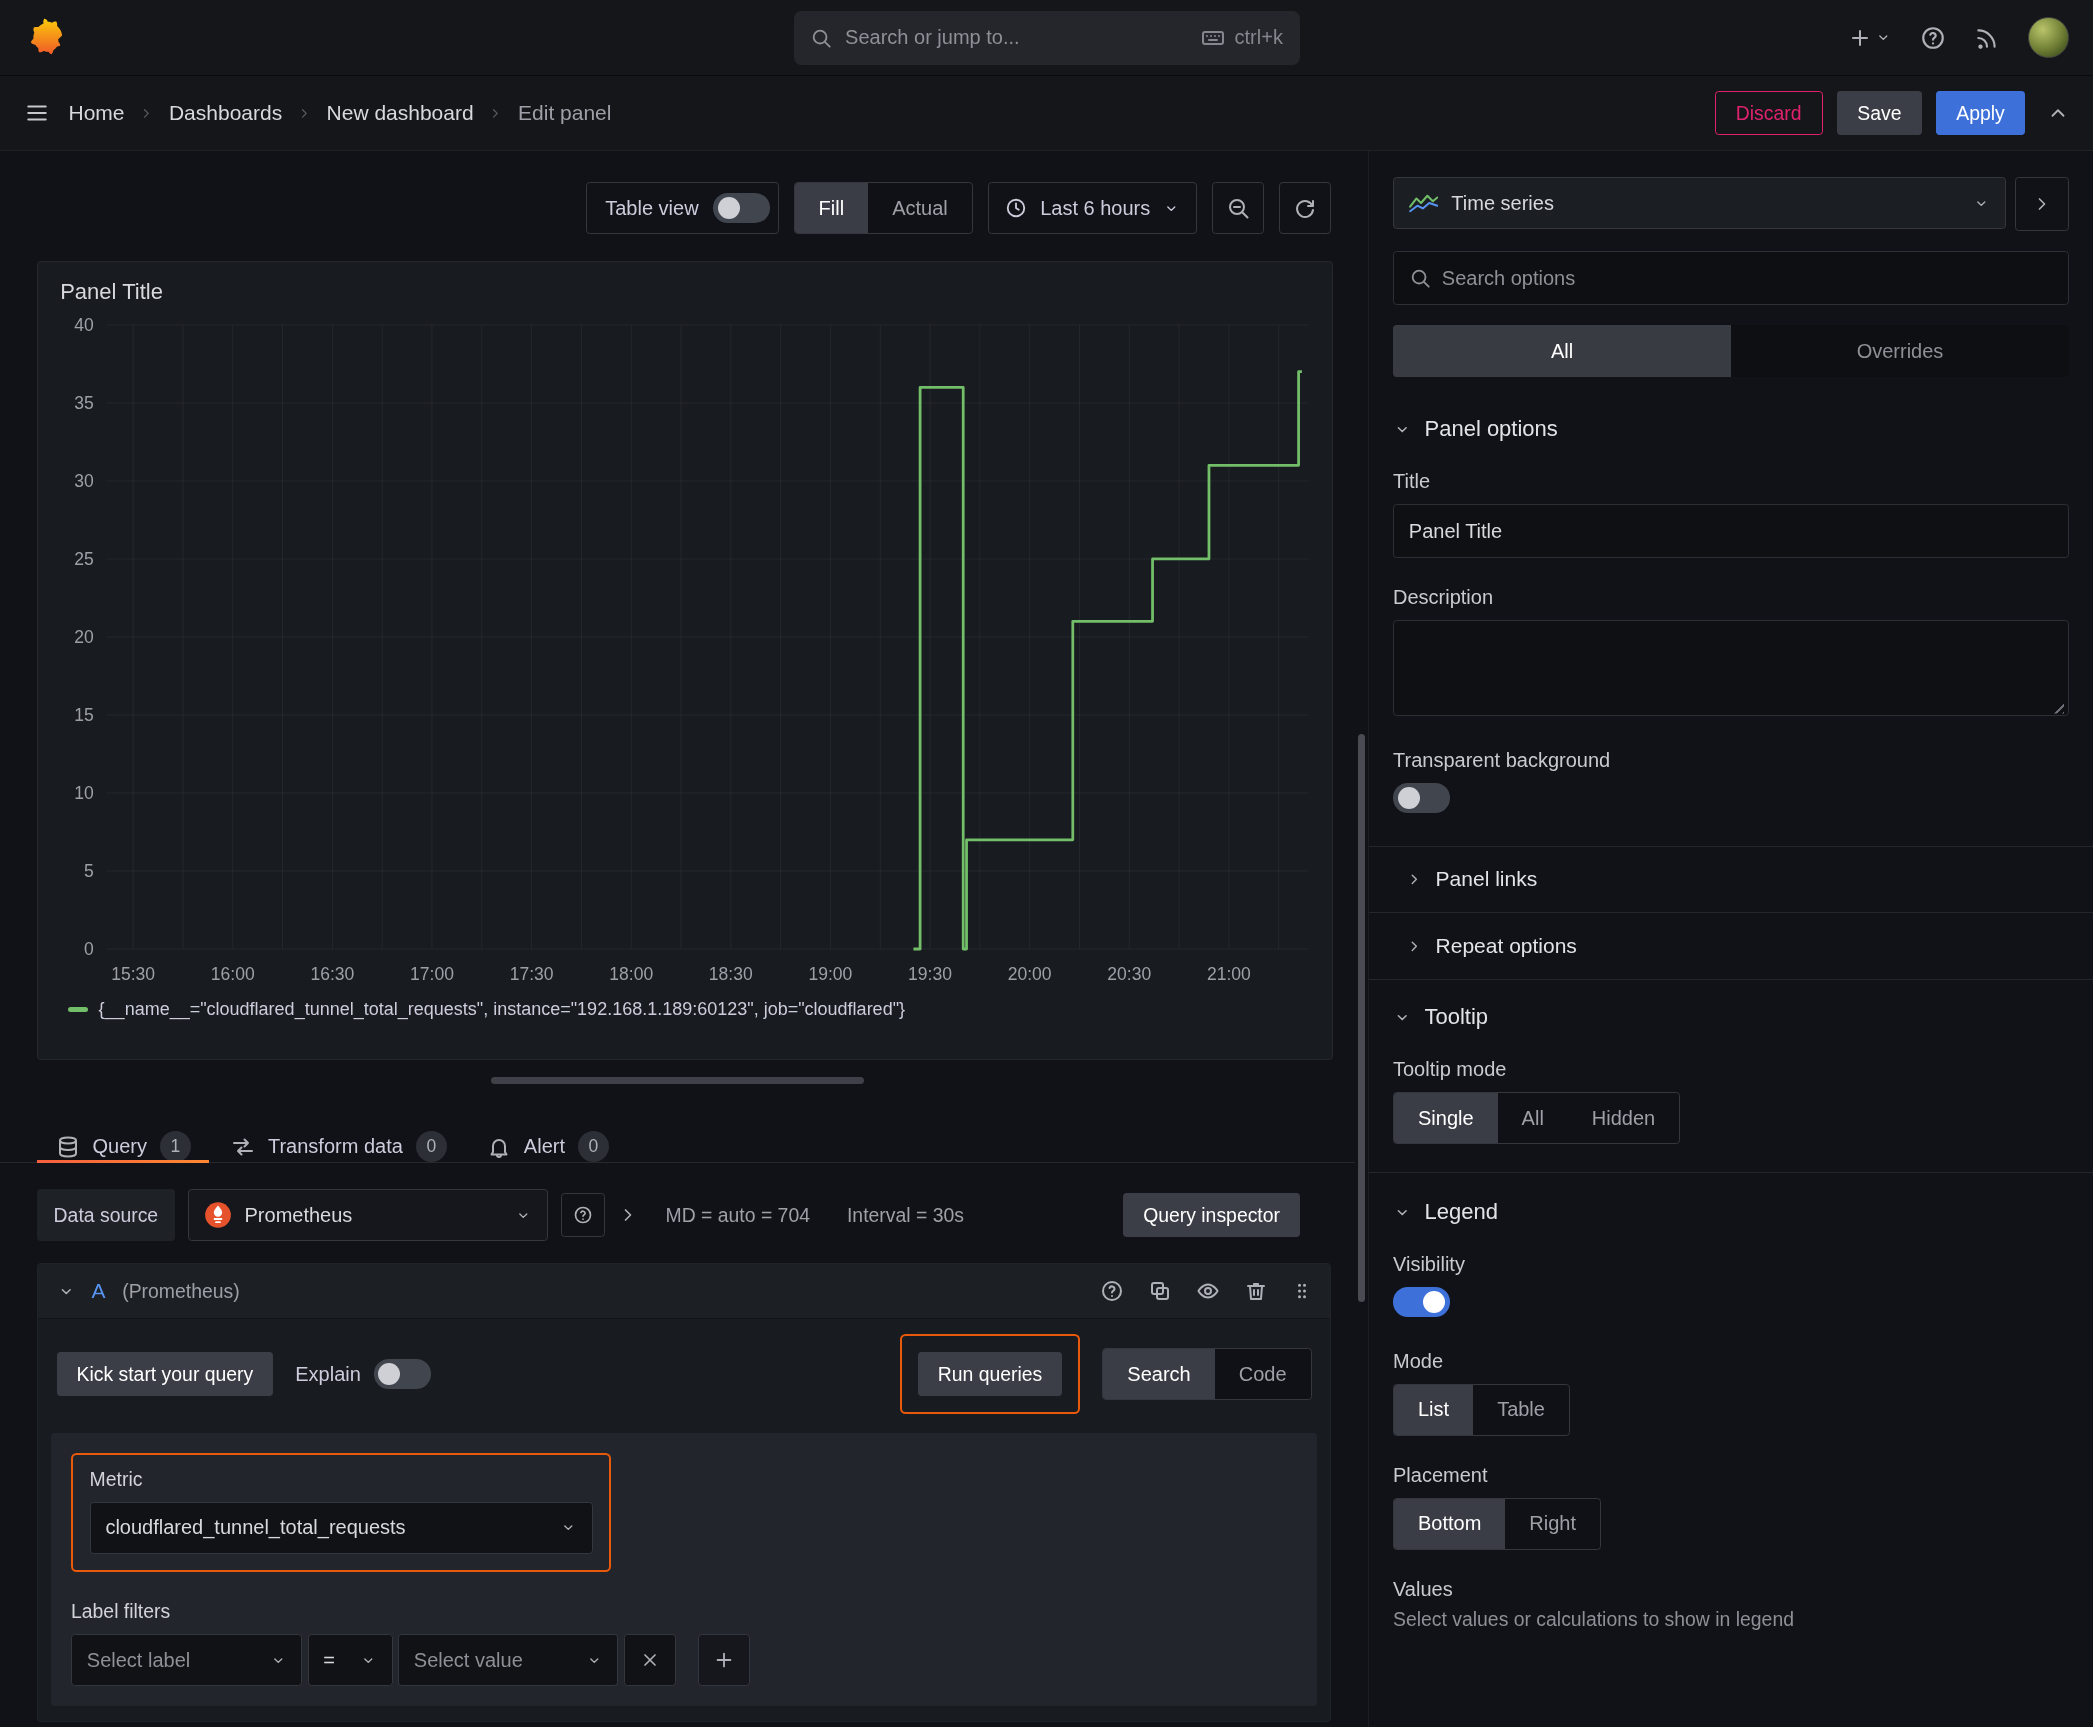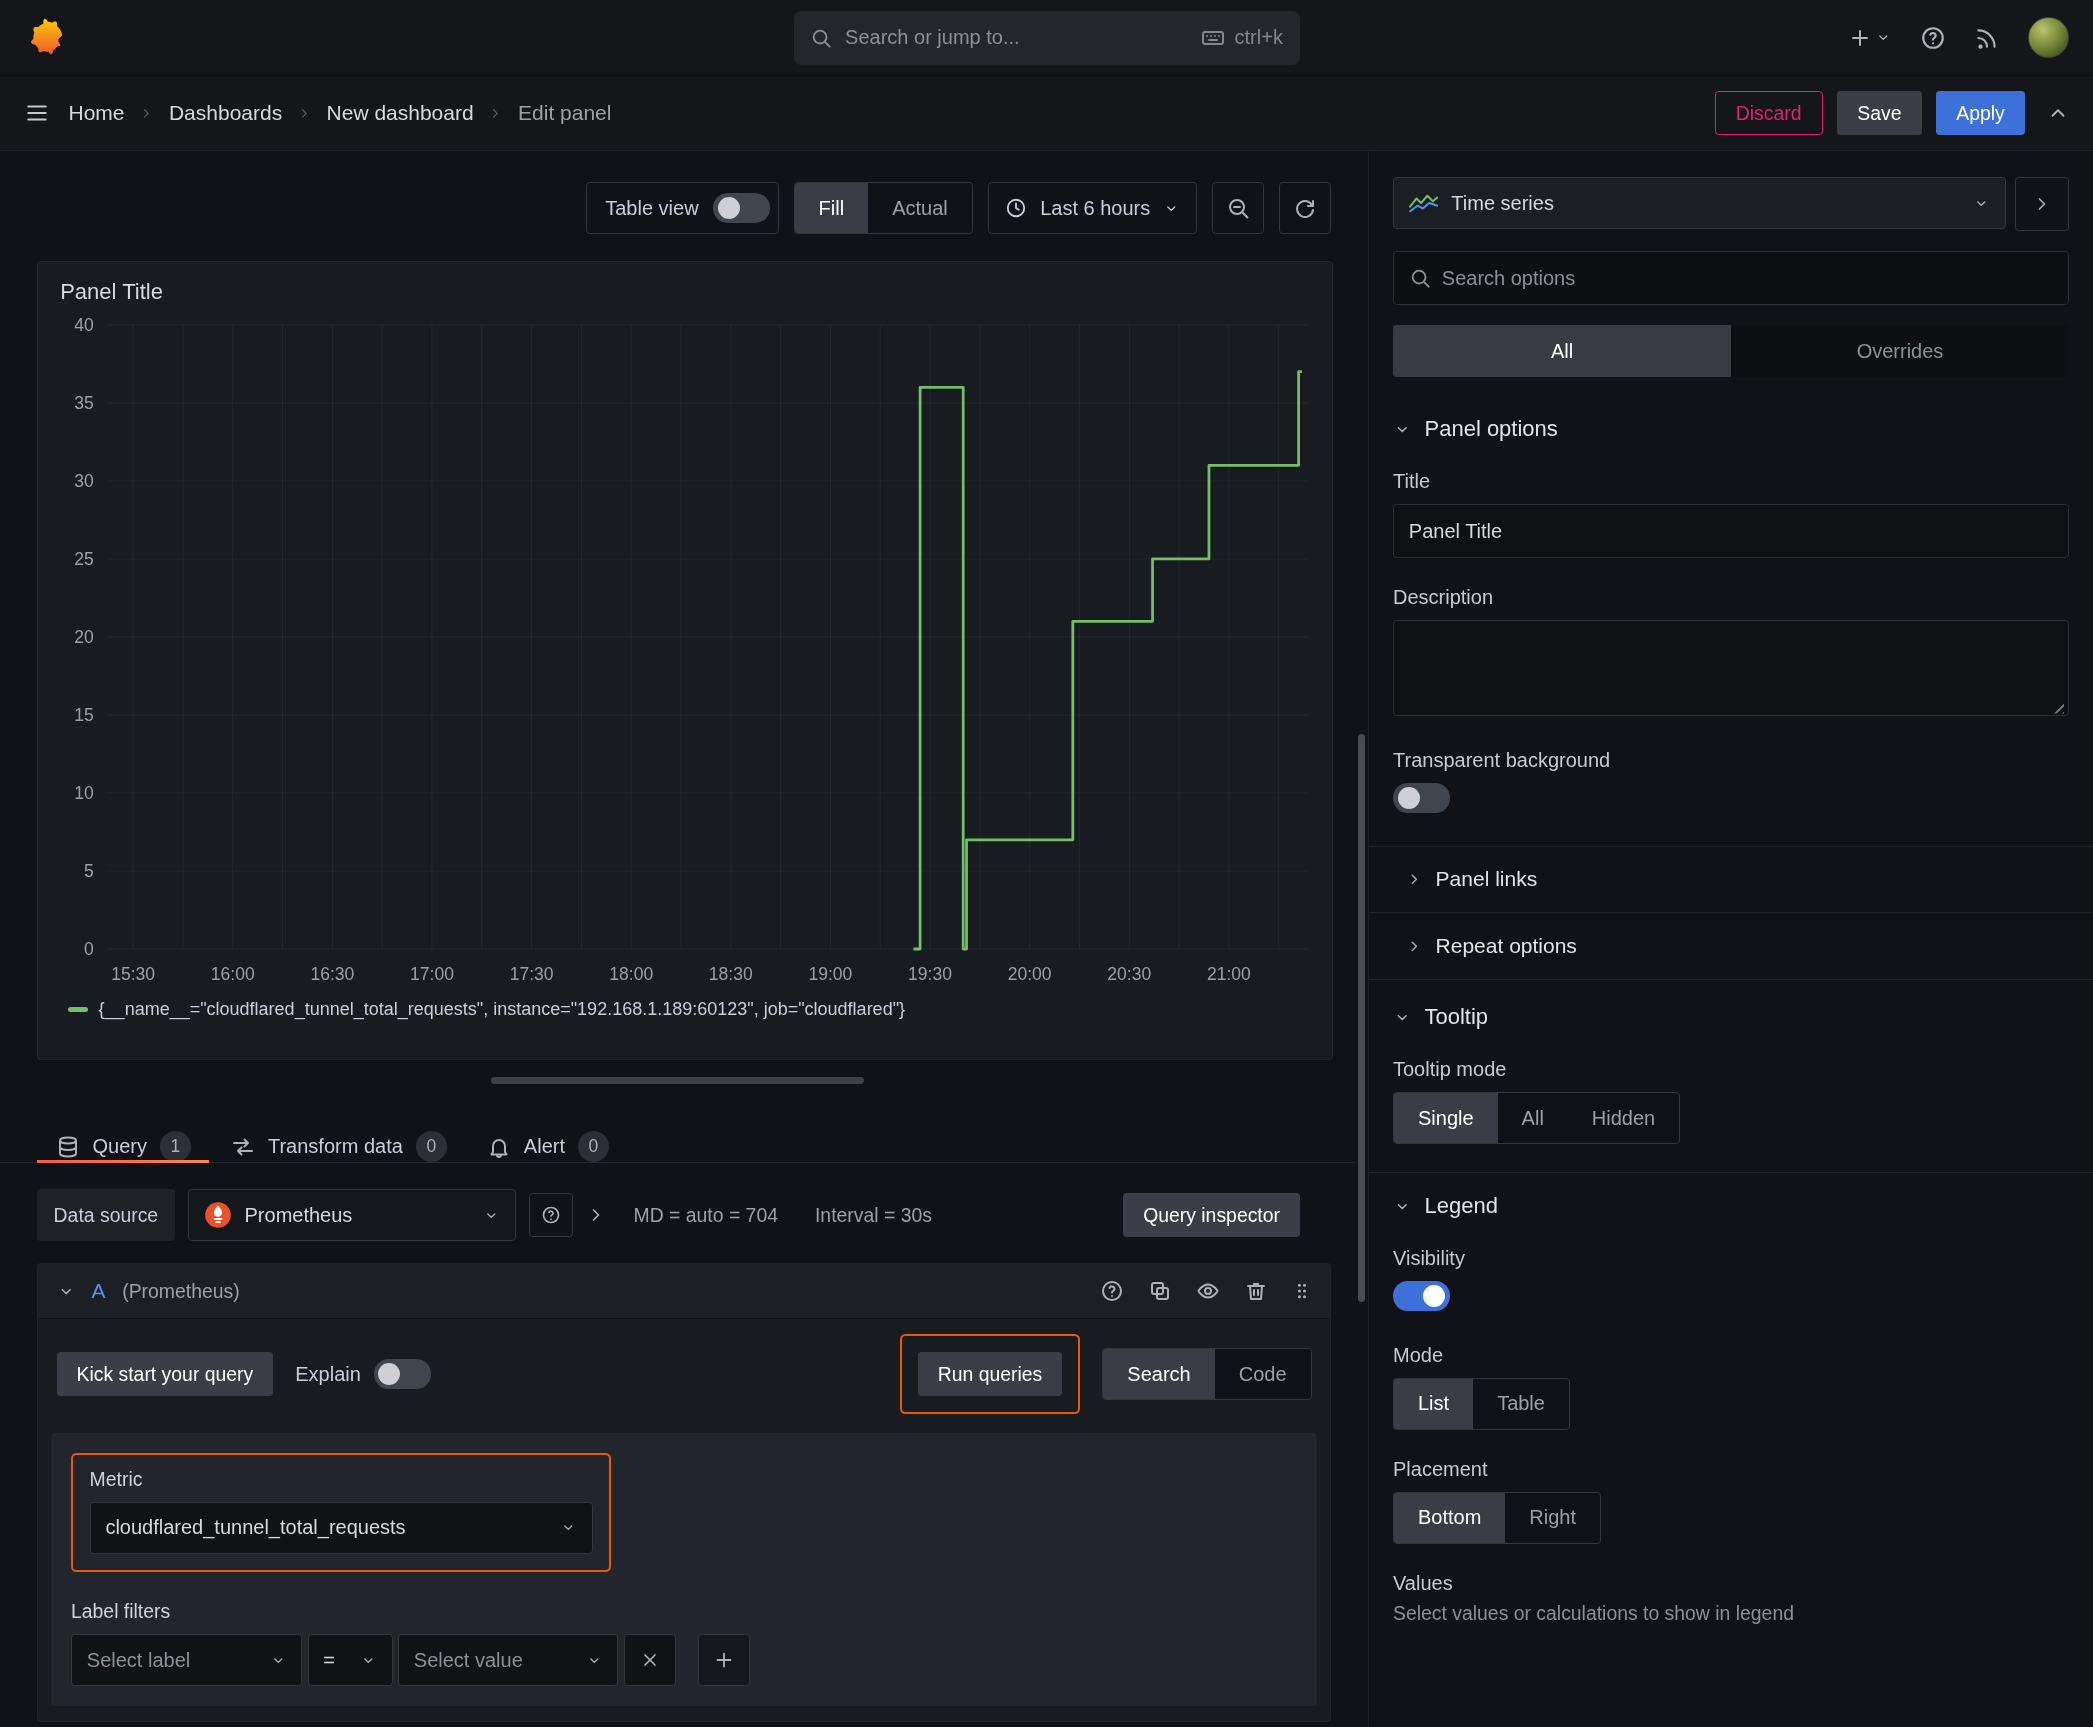--- a/index.html
+++ b/index.html
@@ -75,21 +75,21 @@
   .tab .ico{color:#aeb1b7}
   .tab.active::after{content:"";position:absolute;left:0;right:0;bottom:-0.9px;height:3.7px;background:linear-gradient(90deg,#f55f3e,#ff8833)}
   .badge{min-width:31px;height:31px;border-radius:15.7px;background:#2c2f36;color:#aeb1b7;display:inline-flex;align-items:center;justify-content:center;padding:0 10px;font-size:17.5px}
 
   
   .query-section{padding:26px 24px 0 37px}
   .ds-row{display:flex;align-items:center;gap:13px}
   .ds-label{height:52px;padding:0 16.6px;border-radius:3.7px;background:#1e2126;display:flex;align-items:center;font-size:19.4px}
   .select{height:52px;border:0.9px solid var(--border);border-radius:3.7px;background:#15171c;display:flex;align-items:center;gap:13px;padding:0 14.8px;cursor:pointer;color:#d8d9dd}
   .select .caret{margin-left:auto;color:#aeb1b7}
-  .ds-select{width:328px}
+  .ds-select{width:360px}
   .stats{display:flex;gap:37px;color:var(--text-dim);font-size:19.4px;margin-left:14.8px;white-space:nowrap}
   .btn-inspector{margin-left:auto;margin-right:31px}
 
   .query-card{margin-top:22px;background:var(--panel);border:0.9px solid #202329;border-radius:3.7px}
   .q-header{display:flex;align-items:center;gap:16.6px;height:55px;padding:0 18.5px;background:#1c1f24;border-bottom:0.9px solid #121419}
   .refid{color:var(--refid);font-weight:500;font-size:21px}
   .refds{color:var(--text-dim);font-size:19.4px}
   .q-tools{margin-left:auto;display:flex;align-items:center;gap:24px;color:#aeb1b7}
   .q-tools .ico{cursor:pointer}
   .q-toolbar{display:flex;align-items:center;gap:22px;padding:14.8px 18.5px}
@@ -640,21 +640,21 @@
       </div>
       <div class="opt-label">Tooltip mode</div>
       <div class="seg">
         <div class="on">Single</div>
         <div>All</div>
         <div>Hidden</div>
       </div>
 
       
       <div class="divider"></div>
-      <div class="sec-header" style="margin-top:20px">
+      <div class="sec-header" style="margin-top:26px">
         <span class="ico">
           <svg width="18.5" height="18.5" viewBox="0 0 24 24">
               <path d="m7 10 5 5 5-5"></path>
             </svg>
         </span>
         <span>Legend</span>
       </div>
       <div class="opt-label">Visibility</div>
       <span class="toggle on" style="display:inline-block"></span>
 

